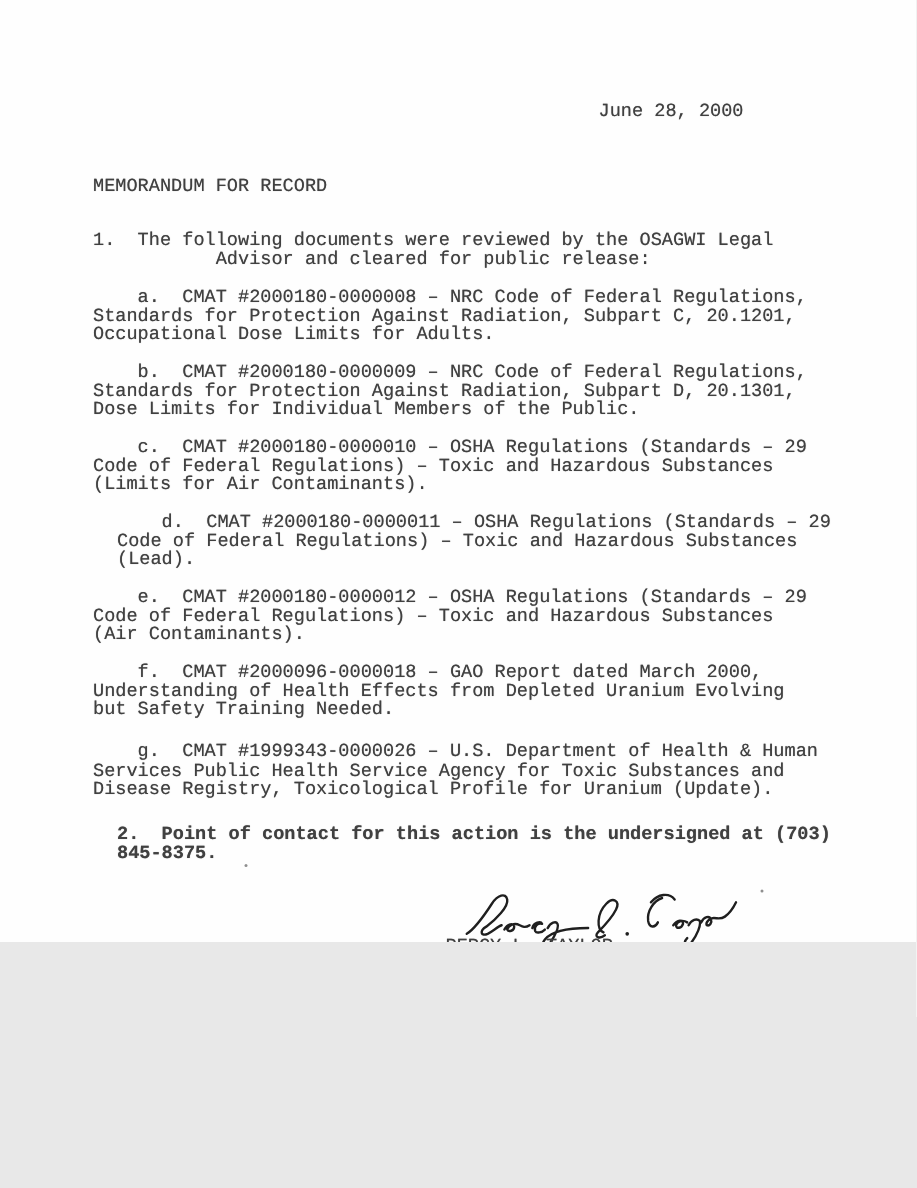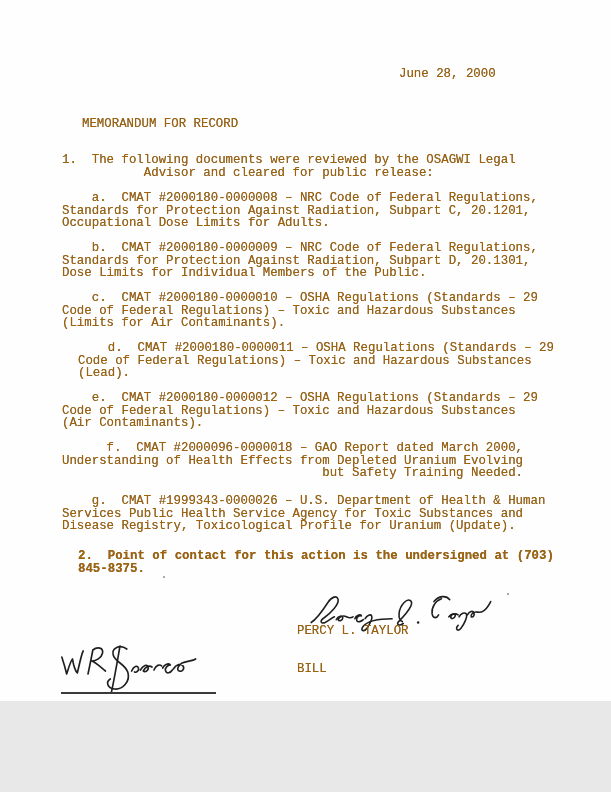--- a/index.html
+++ b/index.html
@@ -3,28 +3,28 @@
 <meta charset="utf-8">
 <style>
   html, body {
     margin: 0;
     padding: 0;
     background: #e8e8e8;
   }
   .page {
     position: relative;
     width: 611px;
-    height: 701px;
+    height: 628px;
     margin: 0 auto;
     background: #fefefe;
     overflow: hidden;
     font-family: "Liberation Mono", "DejaVu Sans Mono", monospace;
     font-size: 12.4px;
     line-height: 12.6px;
-    color: #a16207;
+    color: #404040;
   }
   .txt {
     position: absolute;
     white-space: pre;
     text-shadow: 0 0 0.5px rgba(20,20,20,0.55);
   }
   .sig-svg {
     position: absolute;
   }
   .sig-svg path {
@@ -42,28 +42,28 @@
   }
   .speck {
     position: absolute;
     width: 2px;
     height: 2px;
     border-radius: 50%;
     background: #8f8f8f;
   }
   
   .pos-date      { left: 399px; top: 68px;  }
-  .pos-title     { left: 62px;  top: 118px; margin-left: 20px; }
+  .pos-title     { left: 62px;  top: 118px; }
   .pos-p1        { left: 62px;  top: 154px; text-align: center; }
   .pos-item-a    { left: 62px;  top: 192px; }
   .pos-item-b    { left: 62px;  top: 242px; }
   .pos-item-c    { left: 62px;  top: 292px; }
   .pos-item-d    { left: 78px;  top: 342px; }
   .pos-item-e    { left: 62px;  top: 392px; }
-  .pos-item-f    { left: 62px;  top: 442px; text-align: right; }
+  .pos-item-f    { left: 62px;  top: 442px; }
   .pos-item-g    { left: 62px;  top: 495px; }
   .pos-p2        { left: 78px;  top: 550px; font-weight: bold; }
   .pos-sig1-svg  { left: 300px; top: 592px; }
   .pos-sig1-name { left: 297px; top: 600px; }
   .pos-sig2-svg  { left: 56px;  top: 643px; }
   .pos-sig2-line { left: 61px;  top: 692px; width: 155px; }
   .pos-sig2-name { left: 61px;  top: 696px; }
   .pos-speck-1   { left: 163px; top: 576px; }
   .pos-speck-2   { left: 507px; top: 593px; }
 </style>

